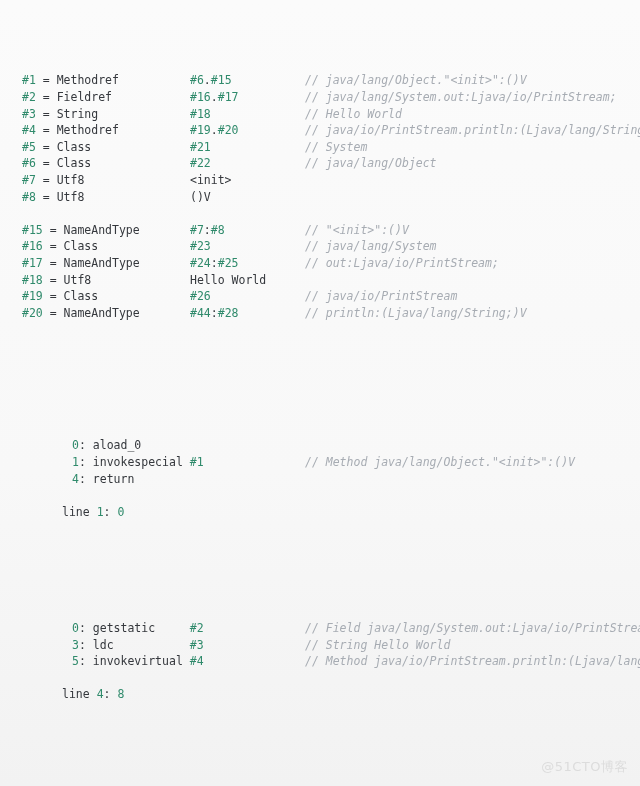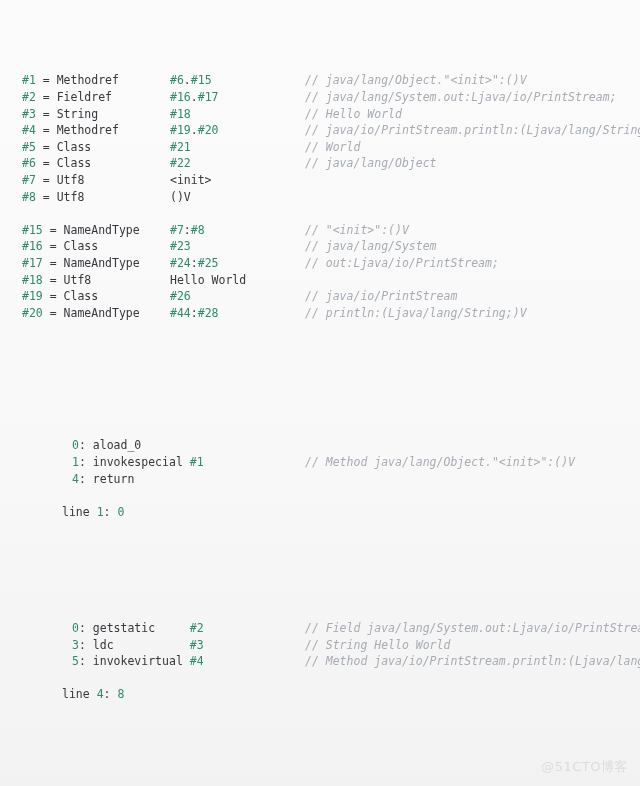--- a/index.html
+++ b/index.html
@@ -26,21 +26,21 @@
     padding: 6px 0 0 0;
     box-sizing: border-box;
   }
   .line {
     position: relative;
     height: 16.6px;
     white-space: pre;
     overflow: hidden;
   }
   .col-label { position: absolute; left: 10px; white-space: pre; }
-  .col-mid   { position: absolute; left: 170px; white-space: pre; }
+  .col-mid   { position: absolute; left: 190px; white-space: pre; }
   .col-cmt   { position: absolute; left: 305px; white-space: pre; }
 
   .num      { color: #2f8a6b; }
   .cmt      { color: #a7acb3; font-style: italic; }
   .plain    { color: #35383d; text-align: right; }
 
   .watermark {
     position: absolute;
     right: 12px;
     bottom: 10px;
@@ -71,21 +71,21 @@
 
     <div class="line">
       
     </div>
 
     <div id="cp-group-1">
         <div class="line"><span class="col-label" style="left:22px"><span class="num">#1</span> = <span class="plain">Methodref</span></span><span class="col-mid"><span class="num">#6</span>.<span class="num">#15</span></span><span class="col-cmt cmt">// java/lang/Object."&lt;init&gt;":()V</span></div>
         <div class="line"><span class="col-label" style="left:22px"><span class="num">#2</span> = <span class="plain">Fieldref</span></span><span class="col-mid"><span class="num">#16</span>.<span class="num">#17</span></span><span class="col-cmt cmt">// java/lang/System.out:Ljava/io/PrintStream;</span></div>
         <div class="line"><span class="col-label" style="left:22px"><span class="num">#3</span> = <span class="plain">String</span></span><span class="col-mid"><span class="num">#18</span></span><span class="col-cmt cmt">// Hello World</span></div>
         <div class="line"><span class="col-label" style="left:22px"><span class="num">#4</span> = <span class="plain">Methodref</span></span><span class="col-mid"><span class="num">#19</span>.<span class="num">#20</span></span><span class="col-cmt cmt">// java/io/PrintStream.println:(Ljava/lang/String;)V</span></div>
-        <div class="line"><span class="col-label" style="left:22px"><span class="num">#5</span> = <span class="plain">Class</span></span><span class="col-mid"><span class="num">#21</span></span><span class="col-cmt cmt">// World</span></div>
+        <div class="line"><span class="col-label" style="left:22px"><span class="num">#5</span> = <span class="plain">Class</span></span><span class="col-mid"><span class="num">#21</span></span><span class="col-cmt cmt">// System</span></div>
         <div class="line"><span class="col-label" style="left:22px"><span class="num">#6</span> = <span class="plain">Class</span></span><span class="col-mid"><span class="num">#22</span></span><span class="col-cmt cmt">// java/lang/Object</span></div>
         <div class="line"><span class="col-label" style="left:22px"><span class="num">#7</span> = <span class="plain">Utf8</span></span><span class="col-mid">&lt;init&gt;</span></div>
         <div class="line"><span class="col-label" style="left:22px"><span class="num">#8</span> = <span class="plain">Utf8</span></span><span class="col-mid">()V</span></div>
       </div>
 
     <div class="line">
       
     </div>
 
     <div id="cp-group-2">

